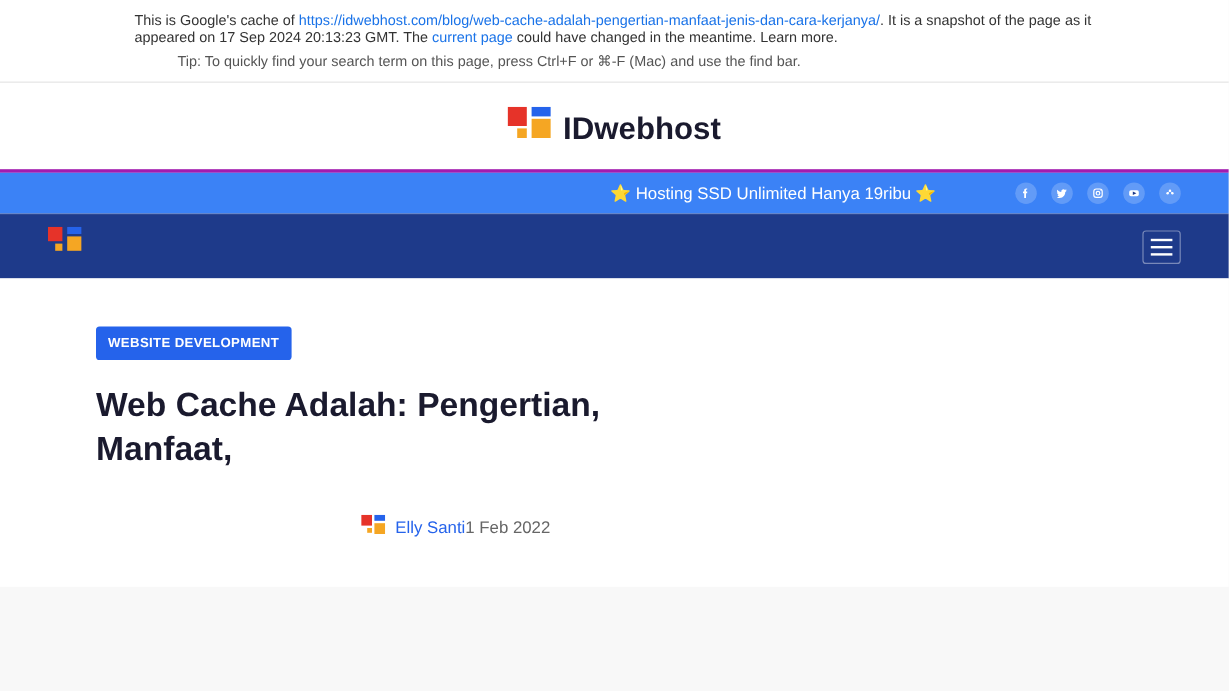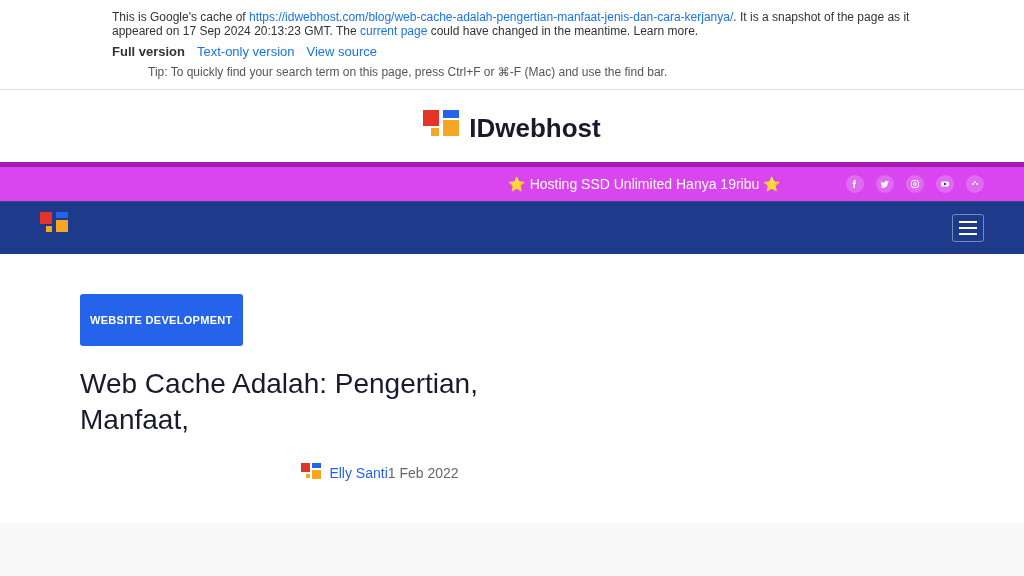--- a/index.html
+++ b/index.html
@@ -42,40 +42,40 @@
       margin-left: 36px;
     }
 
     
     .site-header-top {
       background: #fff;
       display: flex;
       justify-content: center;
       align-items: center;
       padding: 20px 0 16px 0;
-      border-bottom: 5px solid #a21caf;
+      border-bottom: 3px solid #a21caf;
     }
     .logo-container {
       display: flex;
       align-items: center;
       gap: 10px;
     }
     .logo-icon {
       width: 36px;
       height: 36px;
     }
     .logo-text {
       font-size: 26px;
       font-weight: bold;
       color: #1a1a2e;
     }
 
     
     .announcement-bar {
-      background: #d946ef;
+      background: #3b82f6;
       color: #fff;
       display: flex;
       justify-content: space-between;
       align-items: center;
       padding: 8px 40px;
       font-size: 14px;
     }
     .announcement-text {
       flex: 1;
       text-align: center;
@@ -131,32 +131,32 @@
       background: #fff;
       padding: 40px 80px;
       min-height: 240px;
     }
     .category-badge {
       display: inline-block;
       background: #2563eb;
       color: #fff;
       font-size: 11px;
       font-weight: bold;
-      padding: 20px 10px;
+      padding: 8px 10px;
       border-radius: 3px;
       margin-bottom: 20px;
       text-transform: uppercase;
       letter-spacing: 0.3px;
     }
     .article-title {
       font-size: 28px;
-      font-weight: normal;
+      font-weight: bold;
       color: #1a1a2e;
       line-height: 1.3;
-      margin-bottom: 24px;
+      margin-bottom: 36px;
       max-width: 500px;
     }
     .article-meta {
       display: flex;
       align-items: center;
       justify-content: center;
       max-width: 600px;
     }
     .author-info {
       display: flex;
@@ -176,25 +176,20 @@
       font-size: 14px;
       color: #666;
     }
   </style>
 </head>
 <body>
 
 <div class="cache-bar">
   <div>
     <span>This is Google's cache of </span><a href="#">https://idwebhost.com/blog/web-cache-adalah-pengertian-manfaat-jenis-dan-cara-kerjanya/</a><span>. It is a snapshot of the page as it appeared on 17 Sep 2024 20:13:23 GMT. The </span><a href="#">current page</a><span> could have changed in the meantime. Learn more.</span>
-  </div>
-  <div class="cache-links">
-    <span class="bold">Full version</span>
-    <a href="#">Text-only version</a>
-    <a href="#">View source</a>
   </div>
   <div class="cache-tip">Tip: To quickly find your search term on this page, press Ctrl+F or ⌘-F (Mac) and use the find bar.</div>
 </div>
 
 <div class="site-header-top">
   <div class="logo-container">
     <svg class="logo-icon" viewBox="0 0 36 36" xmlns="http://www.w3.org/2000/svg">
 
       <rect x="0" y="0" width="16" height="16" fill="#e63329"></rect>
 

